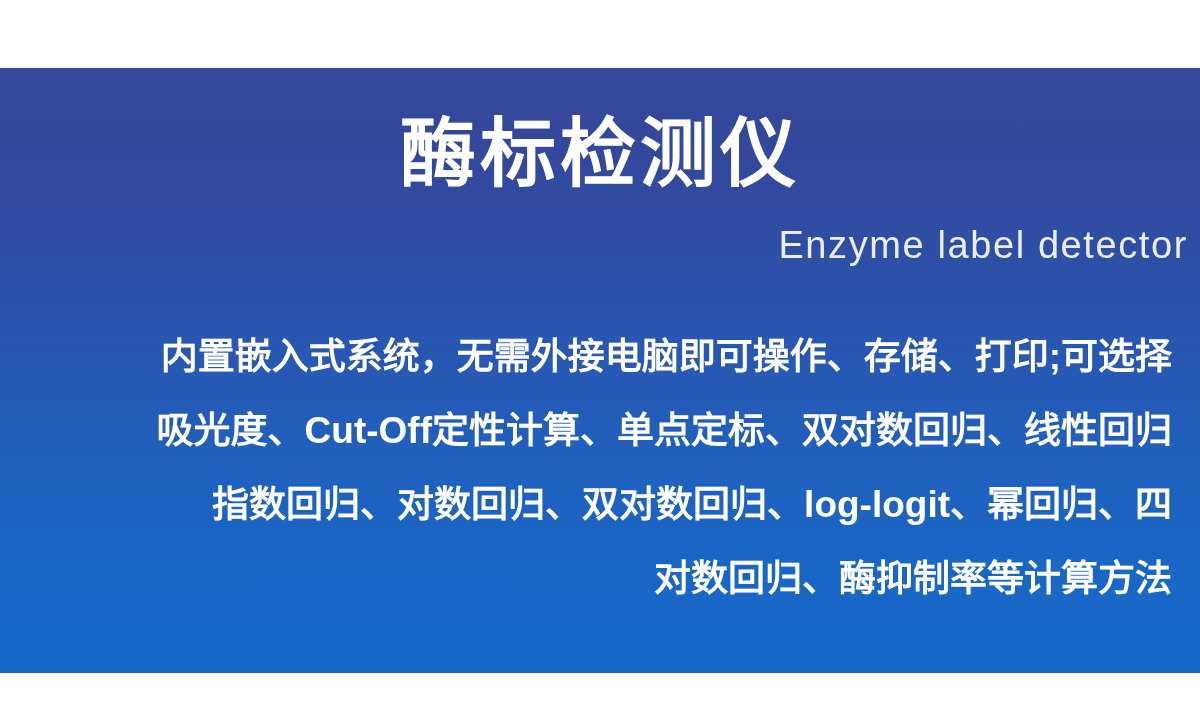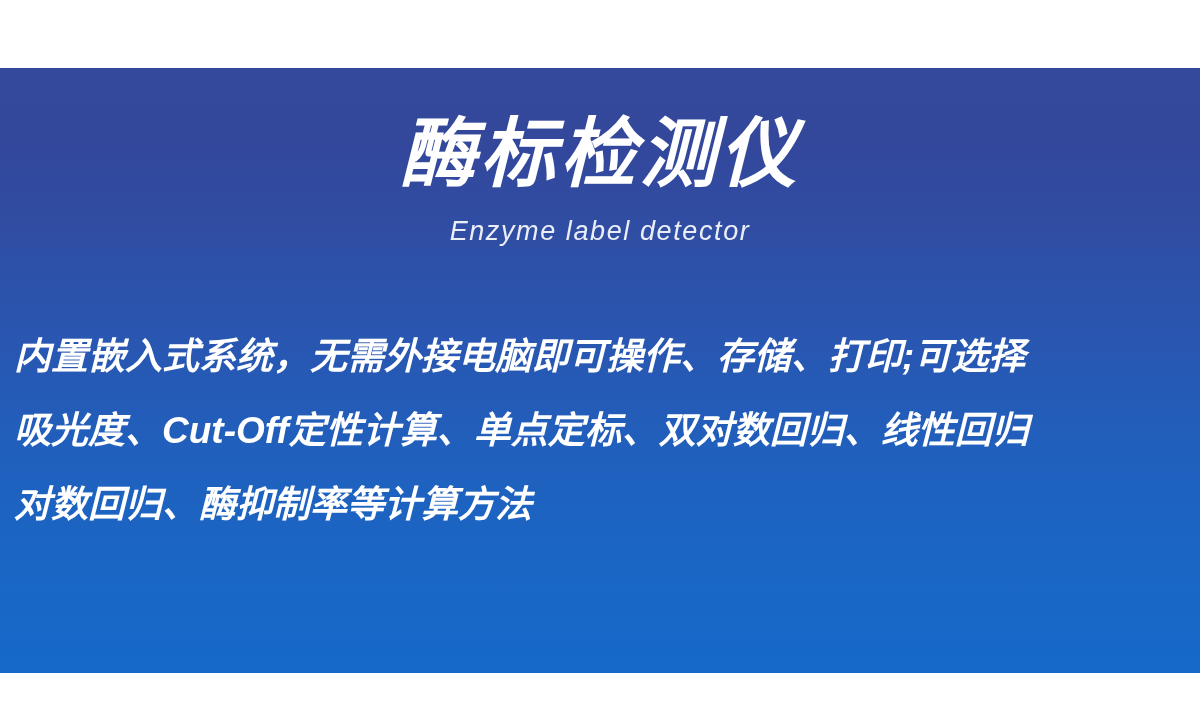--- a/index.html
+++ b/index.html
@@ -15,21 +15,20 @@
     font-family: "Liberation Sans", "DejaVu Sans", sans-serif;
     -webkit-font-smoothing: antialiased;
   }
 
   .page {
     position: relative;
     width: 1200px;
     height: 708px;
     background: #ffffff;
     box-sizing: border-box;
-    font-style: italic;
   }
 
   
   .banner {
     position: absolute;
     left: 0;
     top: 68px;
     width: 1200px;
     height: 605px;
     background: linear-gradient(180deg,
@@ -64,38 +63,39 @@
     margin: 0;
     color: #ffffff;
     font-size: 76px;
     font-weight: 700;
     line-height: 1.0;
     letter-spacing: 4px;
     white-space: nowrap;
   }
 
   .title-en {
-    margin: 4px;
+    margin: 12px;
     padding-top: 22px;
     color: #f2f4fa;
-    font-size: 27px;
+    font-size: 38px;
     font-weight: 300;
     line-height: 1.0;
     letter-spacing: 1.6px;
     white-space: nowrap;
     opacity: 0.97;
+    text-align: right;
   }
 
   
   .desc-block {
     position: absolute;
-    left: 14px;
+    left: 0;
     top: 252px;
     width: 1172px;
-    text-align: left;
+    text-align: right;
   }
 
   .desc-line {
     display: block;
     color: #ffffff;
     font-size: 37px;
     font-weight: 700;
     line-height: 74px;
     letter-spacing: 0px;
     white-space: nowrap;
@@ -110,19 +110,20 @@
     <div class="banner-inner">
 
       <div class="headline-block">
         <h1 class="title-cn">酶标检测仪</h1>
         <p class="title-en">Enzyme label detector</p>
       </div>
 
       <div class="desc-block">
         <span class="desc-line">内置嵌入式系统，无需外接电脑即可操作、存储、打印;可选择</span>
         <span class="desc-line">吸光度、Cut-Off定性计算、单点定标、双对数回归、线性回归</span>
+        <span class="desc-line">指数回归、对数回归、双对数回归、log-logit、幂回归、四</span>
         <span class="desc-line">对数回归、酶抑制率等计算方法</span>
       </div>
 
     </div>
   </div>
 
 </div>
 
 </body></html>

